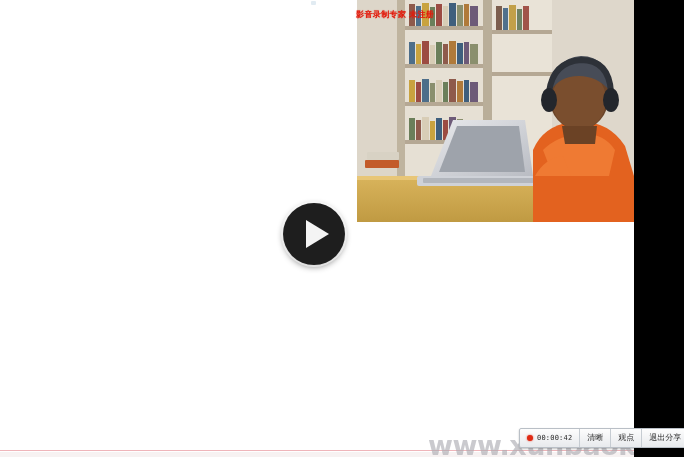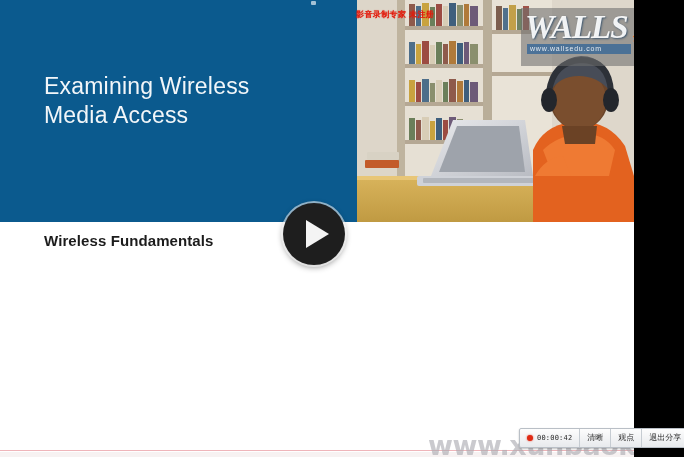--- a/index.html
+++ b/index.html
@@ -263,24 +263,20 @@
     background: #000000;
   }
 </style>
 </head>
 <body>
 
 <div id="stage">
 
   <div id="video-surface">
 
-    <div class="slide-band">
-      <div class="slide-title">Examining Wireless
-Media Access</div>
-    </div>
 
     <div class="slide-photo">
       <svg class="photo-svg" viewBox="0 0 277 222" preserveAspectRatio="none">
         <defs>
           <linearGradient id="wallg" x1="0" y1="0" x2="0" y2="1">
             <stop offset="0%" stop-color="#e4ded3"></stop>
             <stop offset="100%" stop-color="#cfc7ba"></stop>
           </linearGradient>
           <linearGradient id="tableg" x1="0" y1="0" x2="0" y2="1">
             <stop offset="0%" stop-color="#d9b45c"></stop>
@@ -382,31 +378,24 @@
         <path d="M192 92 Q196 62 224 60 Q252 60 254 92" stroke="#2d3138" stroke-width="6" fill="none" stroke-linecap="round"></path>
         <ellipse cx="192" cy="100" rx="8" ry="12" fill="#23262c"></ellipse>
         <ellipse cx="254" cy="100" rx="8" ry="12" fill="#23262c"></ellipse>
 
         <path d="M205 126 L240 126 L238 144 L208 144 Z" fill="#6b4225"></path>
 
         <path d="M178 176 Q188 158 206 156 L214 176 Z" fill="#ef7a33"></path>
       </svg>
     </div>
 
-    <div class="slide-subtitle">Wireless Fundamentals</div>
 
     <div class="cursor-dot"></div>
     <div class="reg-notice">影音录制专家 未注册</div>
 
-    <div class="walls-mark">
-      <div class="walls-word">WALLS</div>
-      <div class="walls-bar"></div>
-      <div class="walls-url">www.wallsedu.com</div>
-      <div class="walls-cn">华尔思</div>
-    </div>
 
     <div class="play-button"></div>
 
     <div class="pink-rule"></div>
     <div class="faint-strip"></div>
     <div class="site-watermark">www.xunbaoku.com</div>
   </div>
 
   <div class="right-panel"></div>
 

